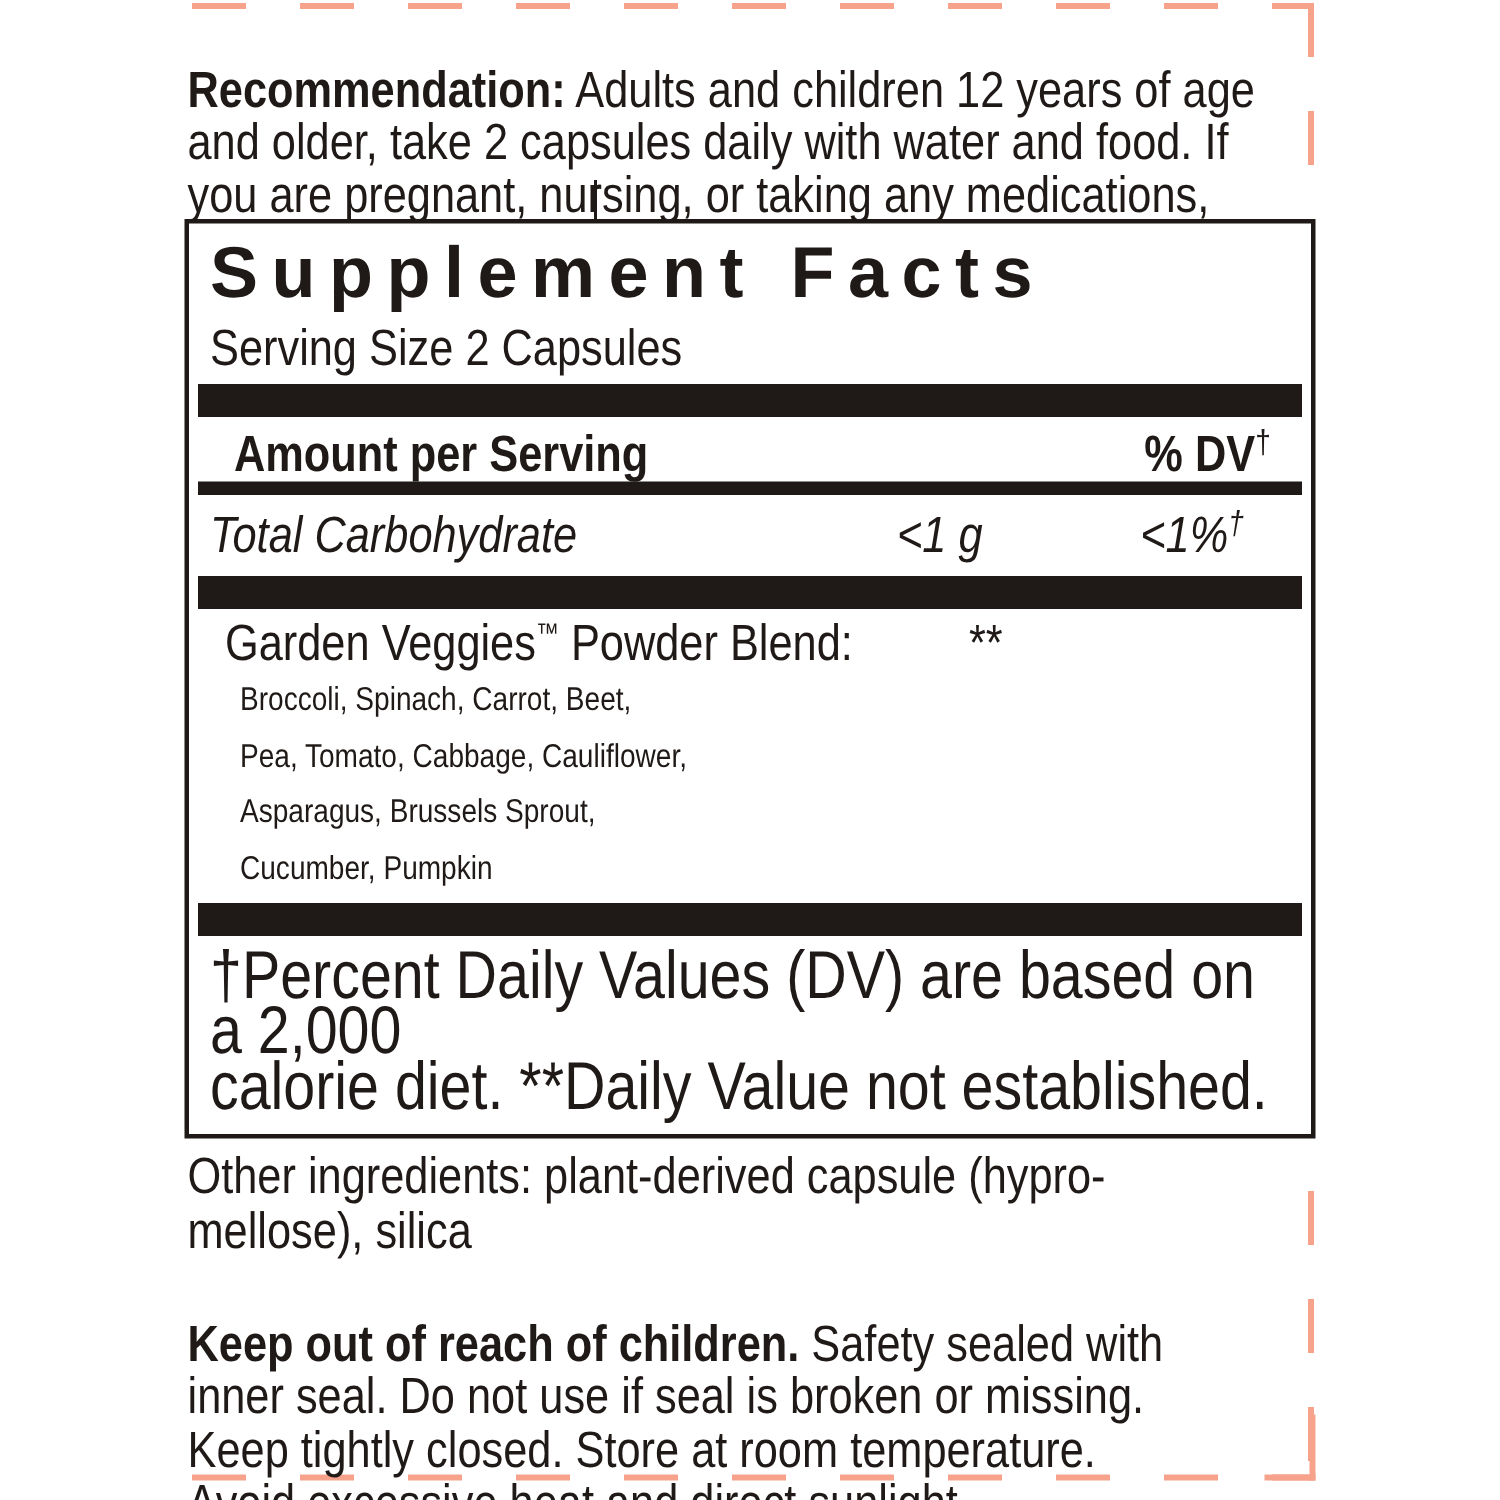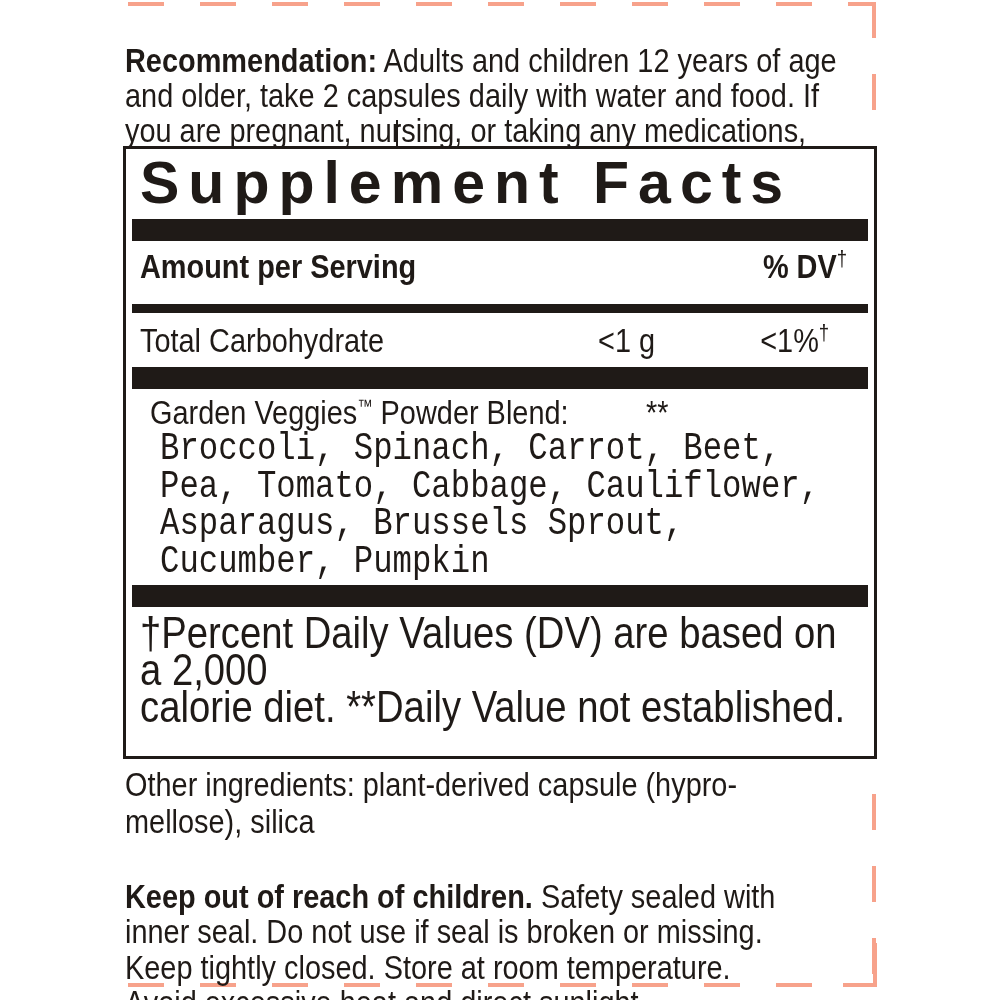--- a/index.html
+++ b/index.html
@@ -25,36 +25,36 @@
   .cxblock-in{width:850px;transform:scaleX(0.85);transform-origin:0 0;white-space:pre-line;}
 
   .body-text{font-size:34px;line-height:35px;}
   .b{font-weight:700;}
 
   .recommendation{position:absolute;left:125px;top:8px;}
 
   
   .sf-box{position:absolute;left:123px;top:146px;width:754px;height:613px;
     border:3px solid #1f1a17;box-sizing:border-box;padding:0 14px;background:#ffffff;}
-  .sf-title{margin-top:3px;font-size:59px;line-height:62px;font-weight:700;
+  .sf-title{margin-top:3px;font-size:48px;line-height:62px;font-weight:700;
     letter-spacing:9px;white-space:nowrap;}
   .sf-line{font-size:34px;line-height:37px;}
   .bar{background:#1f1a17;margin-left:-8px;margin-right:-8px;}
   .bar-thick{height:22px;}
   .bar-thin{height:9px;}
   .bar1{margin-top:5px;}
   .bar4{margin-top:5px;}
   .sf-row{display:grid;grid-template-columns:1fr 150px 112px;font-size:34px;line-height:36px;}
-  .hdr{padding:7px 0 20px;}
-  .carb{padding:9px 0;}
+  .hdr{padding:7px 0 0;margin-left:16px;}
+  .carb{padding:9px 0;font-style:italic;}
   .blend{padding-top:5px;margin-left:10px;}
   .cell-r{}
   sup{font-size:22px;line-height:0;vertical-align:super;font-weight:400;}
   sup.tm{font-size:18px;}
-  .sub-ing{font-size:38px;line-height:37.5px;padding-left:20px;font-family:Liberation Mono, monospace;}
+  .sub-ing{font-size:22px;line-height:37.5px;padding-left:20px;}
   .footnote{margin-top:7px;font-size:45px;line-height:37px;}
 
   .other-ing{position:absolute;left:125px;top:766px;}
   .other-ing .cxblock{line-height:37px;}
   .warning{position:absolute;left:125px;top:843px;}
   .warning .cxblock{line-height:35.5px;}
 </style>
 </head>
 <body>
 
@@ -72,20 +72,23 @@
 and older, take 2 capsules daily with water and food. If
 you are pregnant, nursing, or taking any medications,
 consult a healthcare professional before use.</span>
     </div>
   </div>
 
   <div class="sf-box">
 
     <div class="sf-title">Supplement Facts</div>
 
+    <div class="sf-line">
+      <span class="cx">Serving Size 2 Capsules</span>
+    </div>
 
     <div class="bar bar-thick bar1"></div>
 
     <div class="sf-row hdr b">
       <div>
         <span class="cx">Amount per Serving</span>
       </div>
       <div></div>
       <div class="cell-r">
         <span class="cx-r"><span>% DV</span><sup>†</sup></span>

